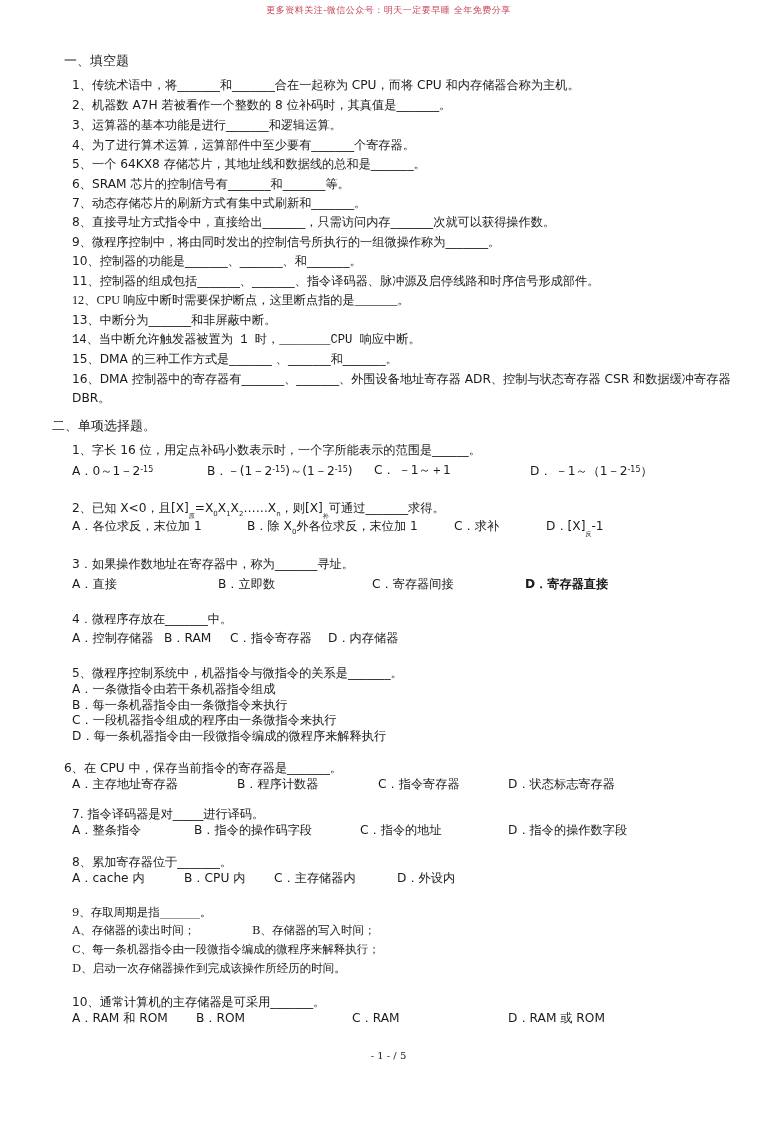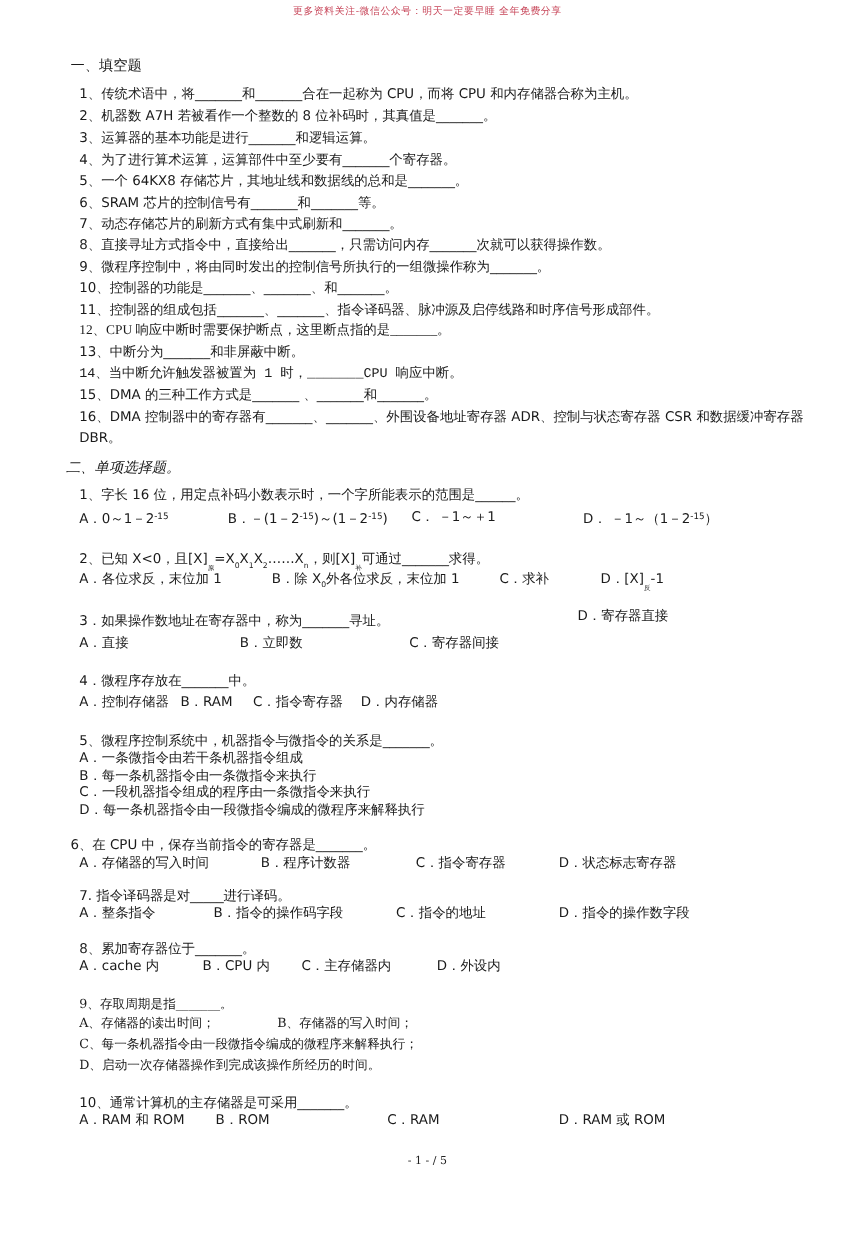--- a/index.html
+++ b/index.html
@@ -34,54 +34,54 @@
 <div class="line q" style="top:234px;">9、微程序控制中，将由同时发出的控制信号所执行的一组微操作称为_______。</div>
 <div class="line q" style="top:253px;">10、控制器的功能是_______、_______、和_______。</div>
 <div class="line q" style="top:273px;">11、控制器的组成包括_______、_______、指令译码器、脉冲源及启停线路和时序信号形成部件。</div>
 <div class="line q" style="top:292px;font-family:Liberation Serif, serif;">12、CPU 响应中断时需要保护断点，这里断点指的是_______。</div>
 <div class="line q" style="top:312px;">13、中断分为_______和非屏蔽中断。</div>
 <div class="line q" style="top:332px;font-family:Liberation Mono, monospace;">14、当中断允许触发器被置为 1 时，_______CPU 响应中断。</div>
 <div class="line q" style="top:351px;">15、DMA 的三种工作方式是_______ 、_______和_______。</div>
 <div class="line q" style="top:371px;">16、DMA 控制器中的寄存器有_______、_______、外围设备地址寄存器 ADR、控制与状态寄存器 CSR 和数据缓冲寄存器</div>
 <div class="line q" style="top:390px;">DBR。</div>
 
-<div class="line sec" style="top:418px;left:60px;font-style:italic;">二、单项选择题。</div>
+<div class="line sec" style="top:418px;left:52px;">二、单项选择题。</div>
 
 <div class="line q" style="top:442px;">1、字长 16 位，用定点补码小数表示时，一个字所能表示的范围是______。</div>
 <div class="line" style="top:462px;left:72px;"><span>A．0～1－2</span><span class="sup-s">-15</span></div>
 <div class="line" style="top:462px;left:207px;"><span>B．－(1－2</span><span class="sup-s">-15</span><span>)～(1－2</span><span class="sup-s">-15</span><span>)</span></div>
 <div class="line" style="top:462px;left:374px;">C．  －1～＋1</div>
 <div class="line" style="top:462px;left:530px;"><span>D．  －1～（1－2</span><span class="sup-s">-15</span><span>）</span></div>
 
 <div class="line" style="top:500px;left:72px;"><span>2、已知 X&lt;0，且[X]</span><span class="tiny">原</span><span>=X</span><span class="sub">0</span><span>X</span><span class="sub">1</span><span>X</span><span class="sub">2</span><span>……X</span><span class="sub">n</span><span>，则[X]</span><span class="tiny">补</span><span>可通过_______求得。</span></div>
 <div class="line" style="top:518px;left:72px;">A．各位求反，末位加 1</div>
 <div class="line" style="top:518px;left:247px;"><span>B．除 X</span><span class="sub">0</span><span>外各位求反，末位加 1</span></div>
 <div class="line" style="top:518px;left:454px;">C．求补</div>
 <div class="line" style="top:518px;left:546px;"><span>D．[X]</span><span class="tiny">反</span><span>-1</span></div>
 
 <div class="line" style="top:556px;left:72px;">3．如果操作数地址在寄存器中，称为_______寻址。</div>
 <div class="line" style="top:576px;left:72px;">A．直接</div>
 <div class="line" style="top:576px;left:218px;">B．立即数</div>
 <div class="line" style="top:576px;left:372px;">C．寄存器间接</div>
-<div class="line" style="top:552px;left:525px;">D．寄存器直接</div>
+<div class="line" style="top:576px;left:525px;font-weight:bold;">D．寄存器直接</div>
 
 <div class="line" style="top:611px;left:72px;">4．微程序存放在_______中。</div>
 <div class="line" style="top:630px;left:72px;">A．控制存储器</div>
 <div class="line" style="top:630px;left:164px;">B．RAM</div>
 <div class="line" style="top:630px;left:230px;">C．指令寄存器</div>
 <div class="line" style="top:630px;left:328px;">D．内存储器</div>
 
 <div class="line" style="top:665px;left:72px;">5、微程序控制系统中，机器指令与微指令的关系是_______。</div>
 <div class="line" style="top:681px;left:72px;">A．一条微指令由若干条机器指令组成</div>
 <div class="line" style="top:697px;left:72px;">B．每一条机器指令由一条微指令来执行</div>
 <div class="line" style="top:712px;left:72px;">C．一段机器指令组成的程序由一条微指令来执行</div>
 <div class="line" style="top:728px;left:72px;">D．每一条机器指令由一段微指令编成的微程序来解释执行</div>
 
 <div class="line" style="top:760px;left:64px;">6、在 CPU 中，保存当前指令的寄存器是_______。</div>
-<div class="line" style="top:776px;left:72px;">A．存储器的写入时间</div>
+<div class="line" style="top:776px;left:72px;">A．主存地址寄存器</div>
 <div class="line" style="top:776px;left:237px;">B．程序计数器</div>
 <div class="line" style="top:776px;left:378px;">C．指令寄存器</div>
 <div class="line" style="top:776px;left:508px;">D．状态标志寄存器</div>
 
 <div class="line" style="top:806px;left:72px;">7. 指令译码器是对_____进行译码。</div>
 <div class="line" style="top:822px;left:72px;">A．整条指令</div>
 <div class="line" style="top:822px;left:194px;">B．指令的操作码字段</div>
 <div class="line" style="top:822px;left:360px;">C．指令的地址</div>
 <div class="line" style="top:822px;left:508px;">D．指令的操作数字段</div>
 

